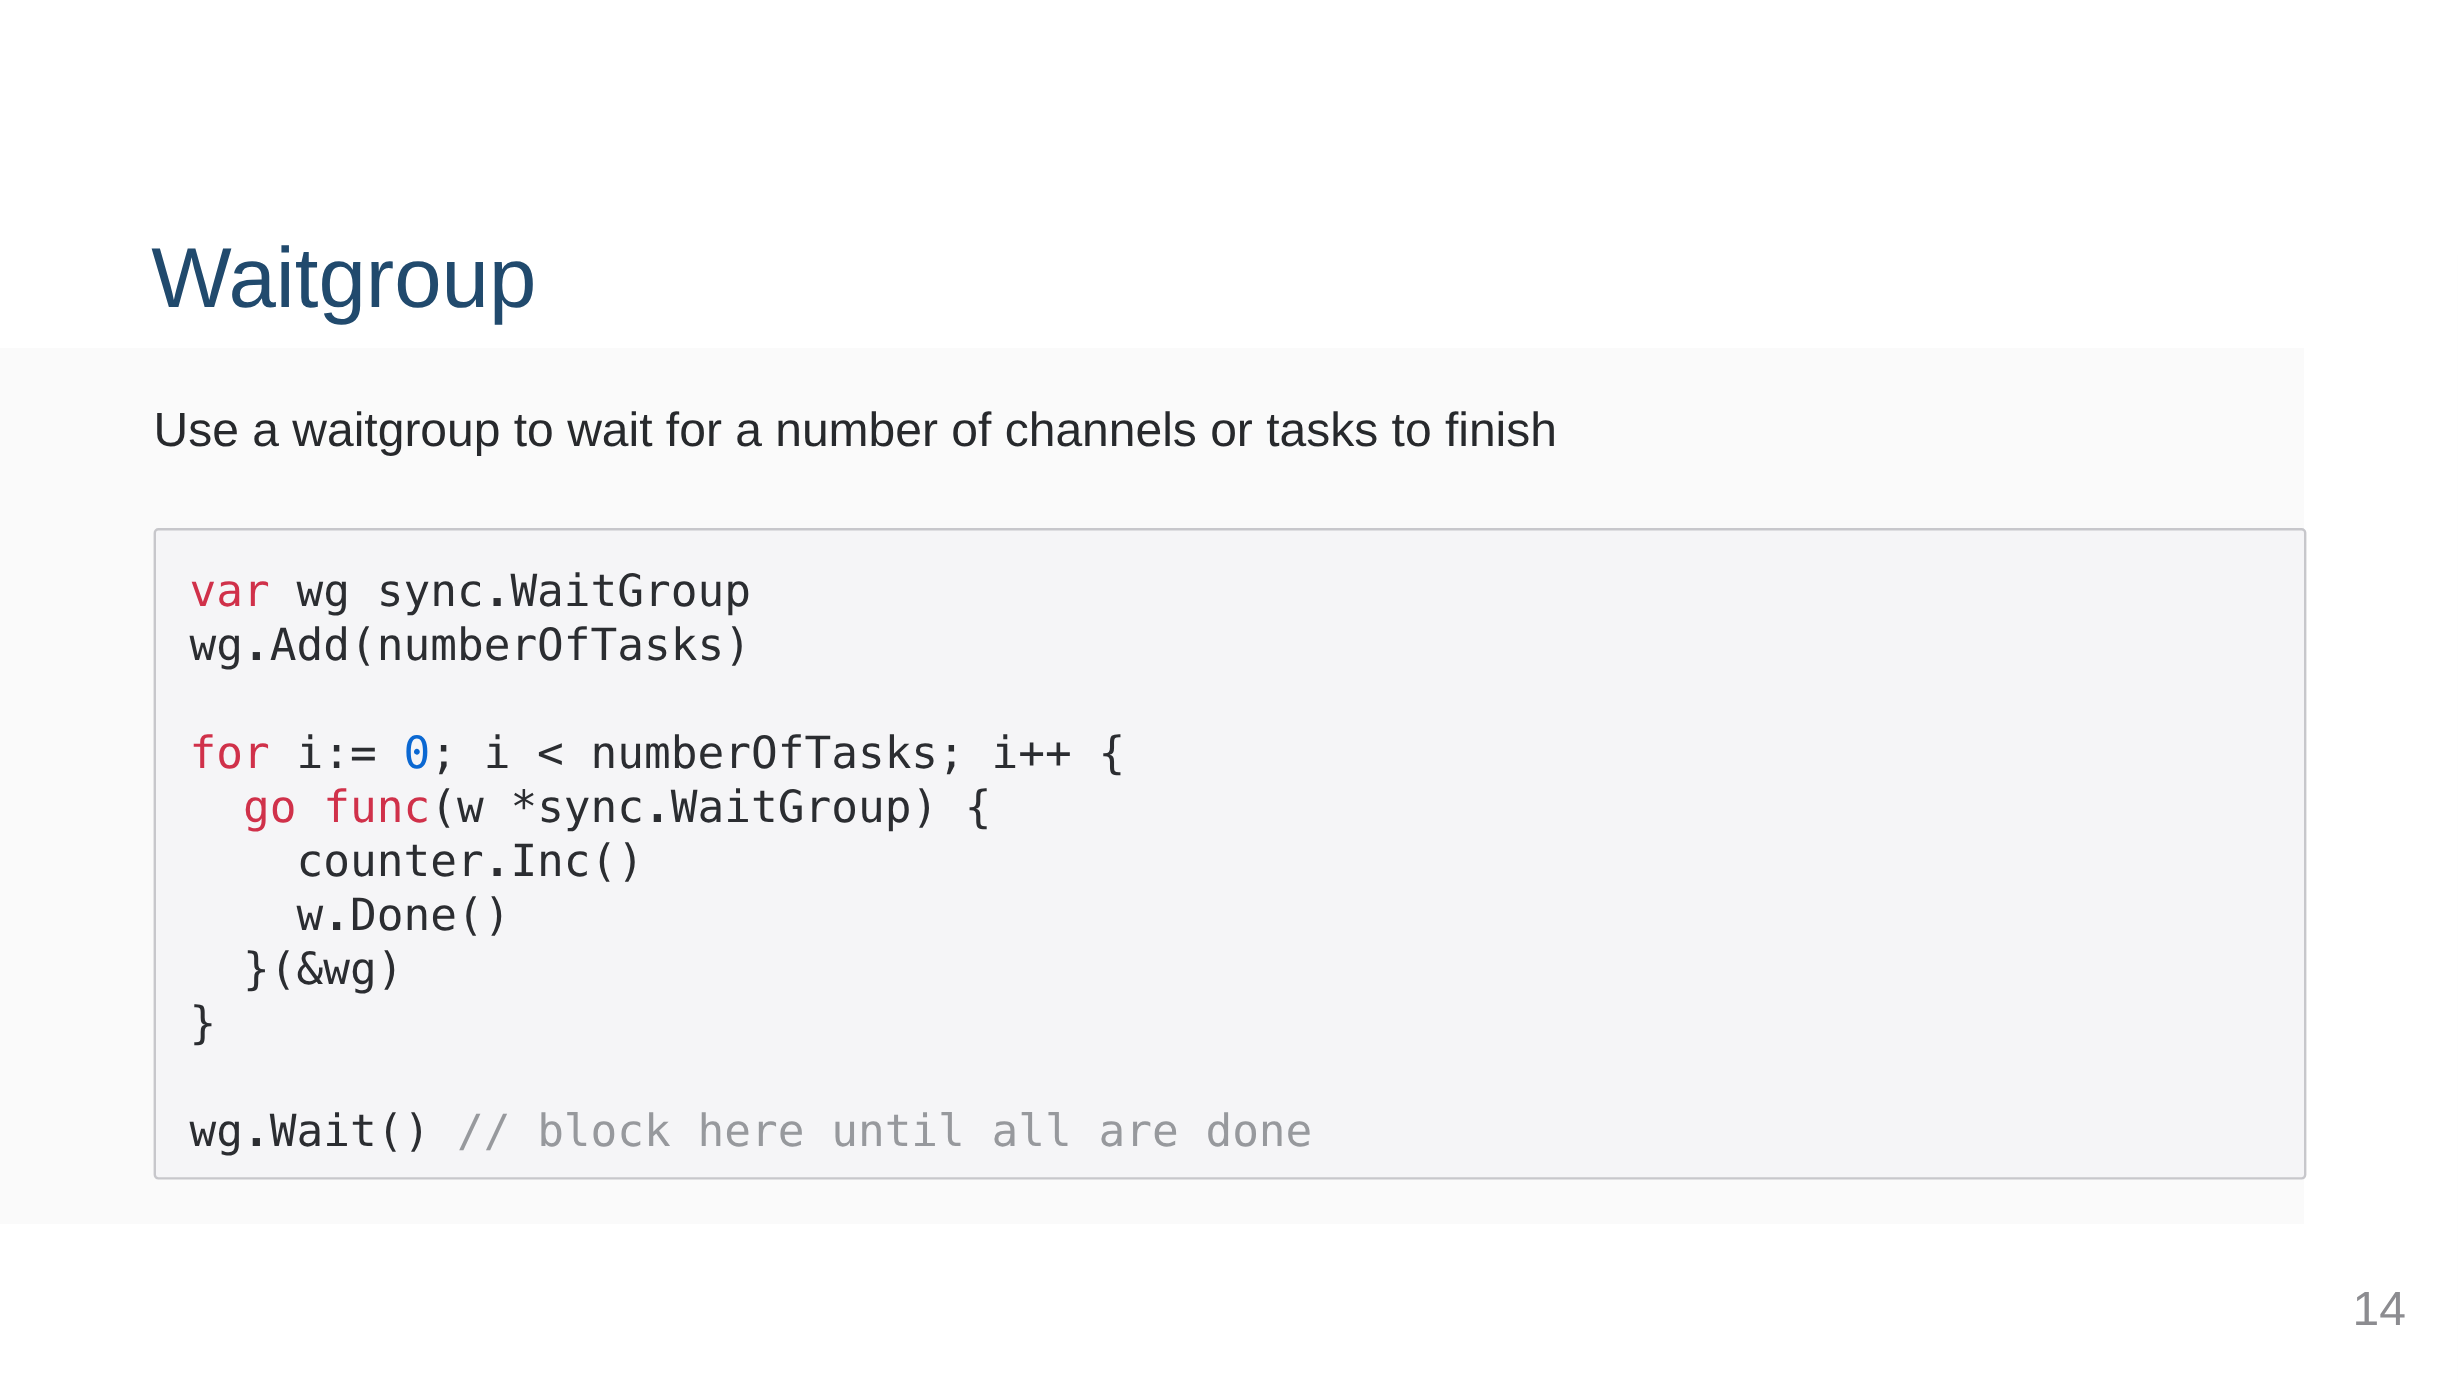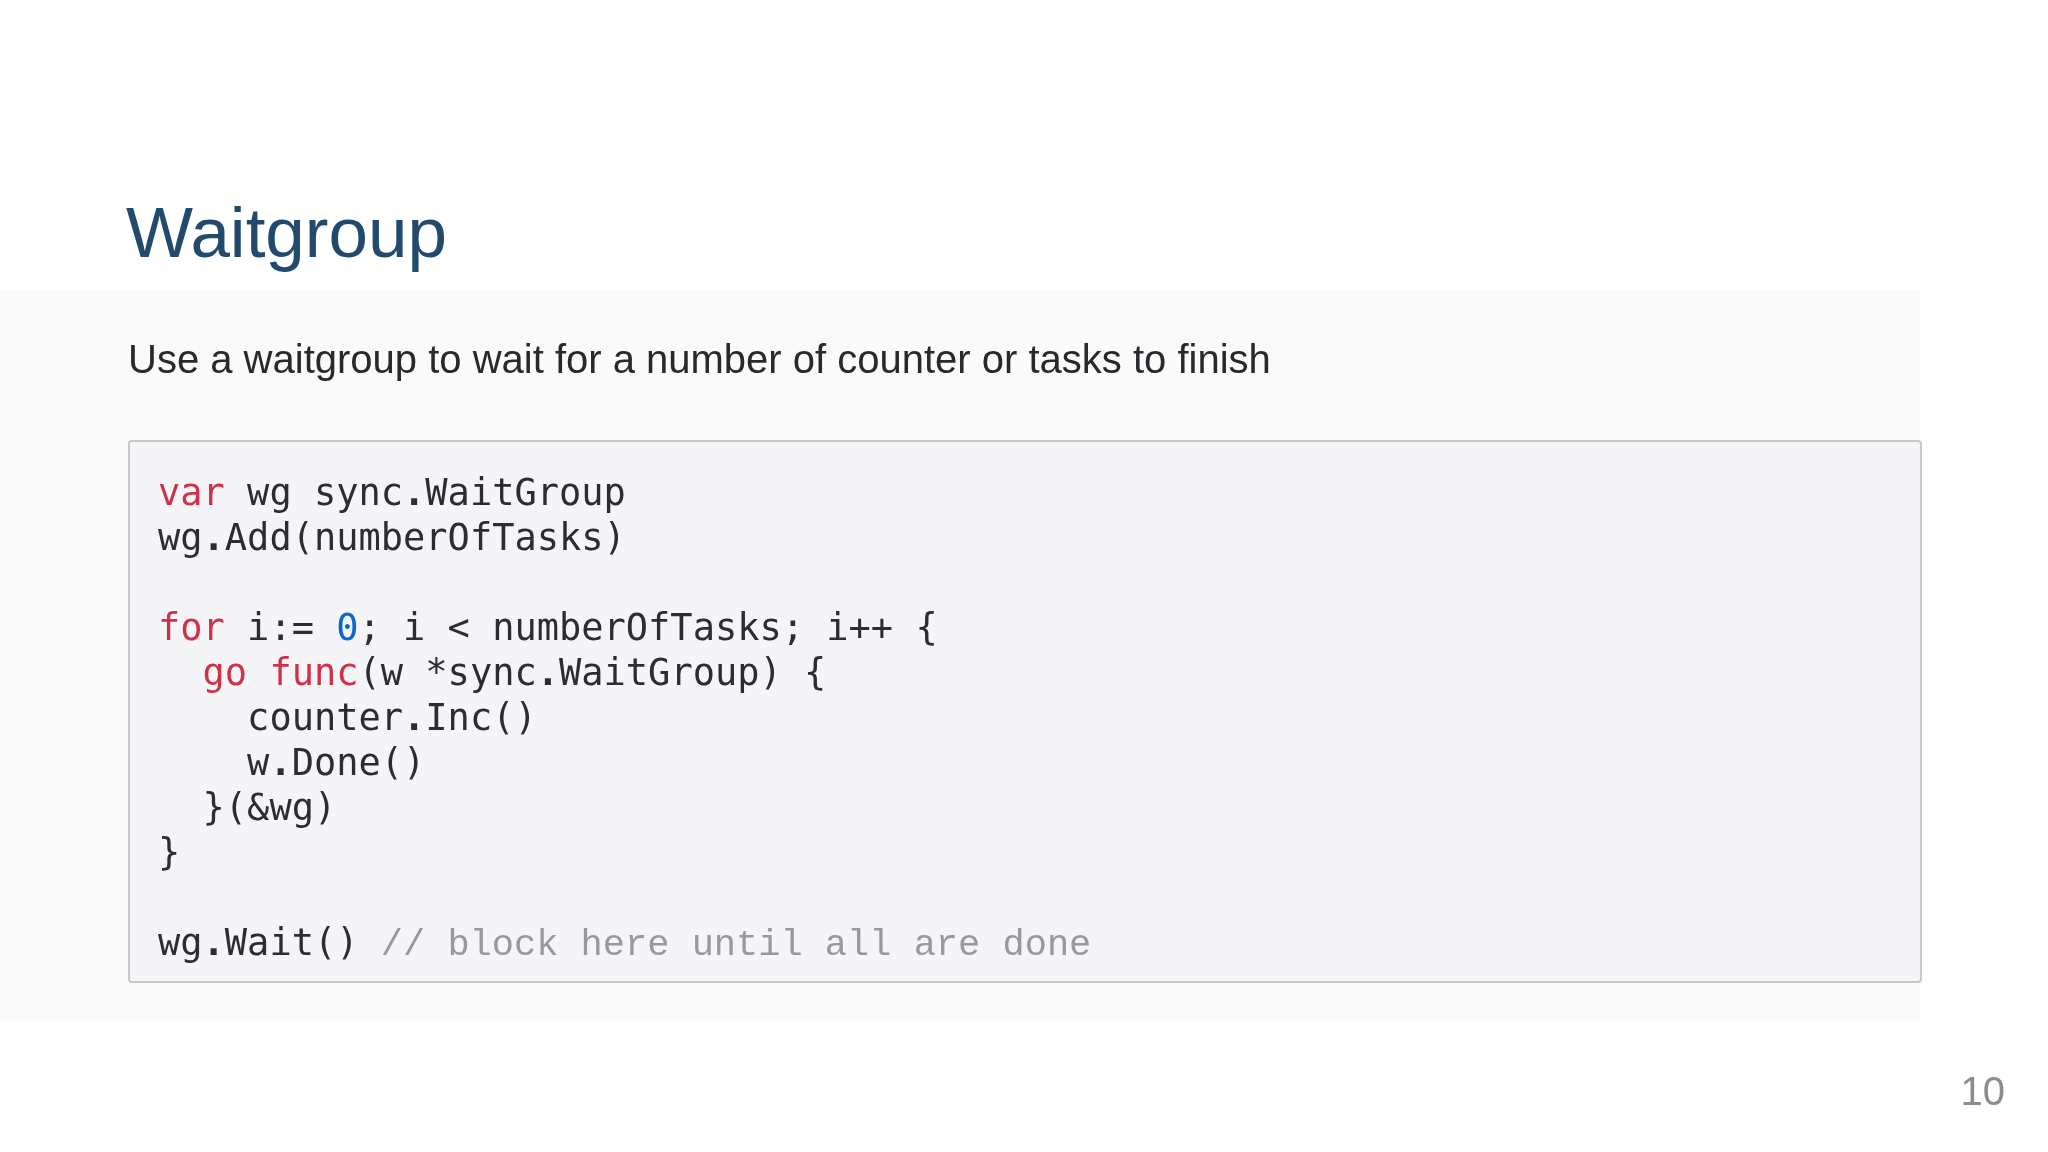--- a/index.html
+++ b/index.html
@@ -38,34 +38,34 @@
   .code {
     margin: 0;
     font-family: "DejaVu Sans Mono", monospace;
     font-size: 37px; line-height: 45px;
     color: var(--code-plain, #2b2d31);
     white-space: pre;
   }
   .code-line { height: 45px; white-space: pre; }
   .tk-k { color: var(--code-keyword, #d0314a); }
   .tk-n { color: var(--code-number, #0b68d2); }
-  .tk-c { color: var(--code-comment, #97999d); font-family: Liberation Mono, monospace; }
+  .tk-c { color: var(--code-comment, #97999d); }
   .tk-d { font-weight: bold; }
   .tk-t { }
   .page-number {
     position: absolute; right: 43px; top: 1071px;
     font-family: "Liberation Sans", sans-serif;
     font-size: 40px; line-height: 1; font-weight: 400;
     color: var(--page-number, #8c8c90);
   }
 </style>
 </head>
 <body>
 
 <div class="slide">
   <div class="band"></div>
   <h1 class="title">Waitgroup</h1>
-  <p class="subtitle">Use a waitgroup to wait for a number of counter or tasks to finish</p>
+  <p class="subtitle">Use a waitgroup to wait for a number of channels or tasks to finish</p>
   <div class="code-box">
     <pre class="code"><div class="code-line"><span class="tk-k">var</span><span class="tk-t"> wg sync</span><span class="tk-d">.</span><span class="tk-t">WaitGroup</span></div><div class="code-line"><span class="tk-t">wg</span><span class="tk-d">.</span><span class="tk-t">Add(numberOfTasks)</span></div><div class="code-line">&nbsp;</div><div class="code-line"><span class="tk-k">for</span><span class="tk-t"> i:= </span><span class="tk-n">0</span><span class="tk-t">; i &lt; numberOfTasks; i++ {</span></div><div class="code-line"><span class="tk-t">  </span><span class="tk-k">go</span><span class="tk-t"> </span><span class="tk-k">func</span><span class="tk-t">(w *sync</span><span class="tk-d">.</span><span class="tk-t">WaitGroup) {</span></div><div class="code-line"><span class="tk-t">    counter</span><span class="tk-d">.</span><span class="tk-t">Inc()</span></div><div class="code-line"><span class="tk-t">    w</span><span class="tk-d">.</span><span class="tk-t">Done()</span></div><div class="code-line"><span class="tk-t">  }(&amp;wg)</span></div><div class="code-line"><span class="tk-t">}</span></div><div class="code-line">&nbsp;</div><div class="code-line"><span class="tk-t">wg</span><span class="tk-d">.</span><span class="tk-t">Wait() </span><span class="tk-c">// block here until all are done</span></div></pre>
   </div>
-  <div class="page-number">10</div>
+  <div class="page-number">14</div>
 </div>
 
 </body></html>

